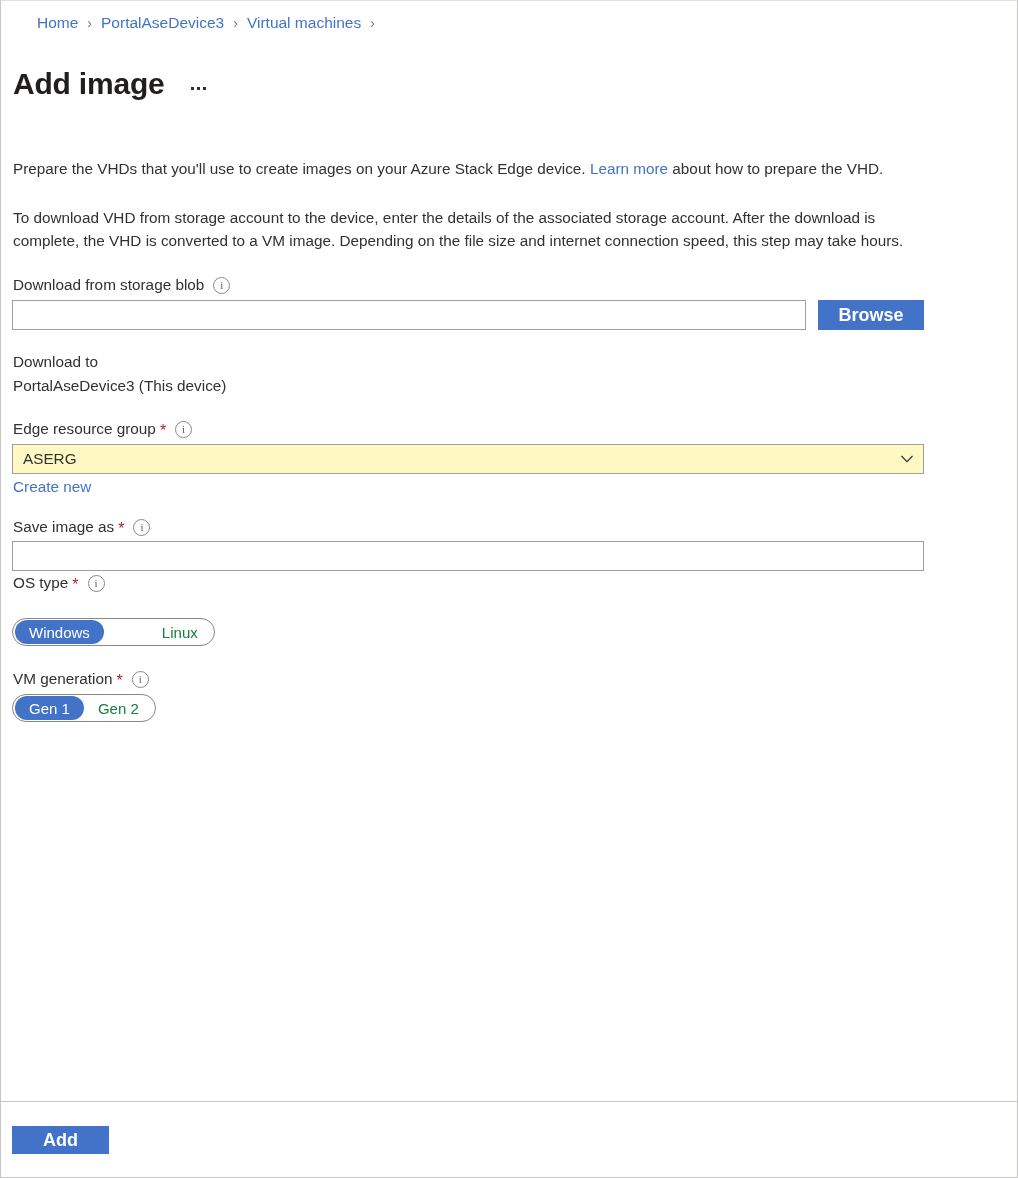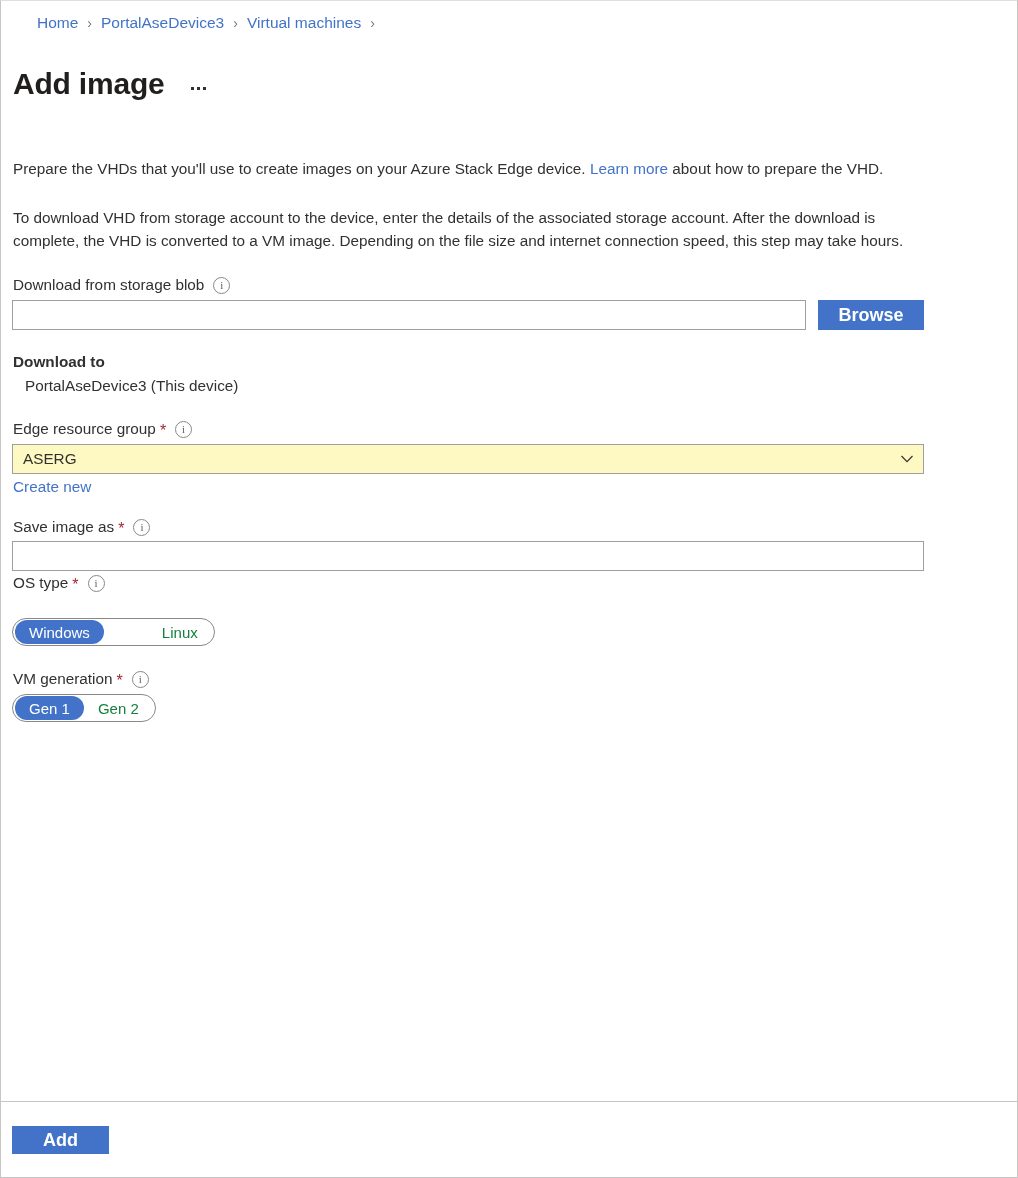--- a/index.html
+++ b/index.html
@@ -181,21 +181,21 @@
     cursor: pointer;
   }
 
   .static-label {
     position: absolute;
     left: 12px;
     font-size: 15.3px;
     line-height: 20px;
     color: #323130;
   }
-  .static-label.bold { font-weight: 700; }
+  .static-label.bold { font-weight: 400; }
 
   
   .pill-group {
     position: absolute;
     box-sizing: border-box;
     height: 28px;
     border: 1px solid #8a8886;
     border-radius: 14px;
     background: #ffffff;
     display: inline-flex;
@@ -278,21 +278,21 @@
   <p class="intro-para" id="para1"><span>Prepare the VHDs that you'll use to create images on your Azure Stack Edge device. </span><a class="inline-link">Learn more</a><span> about how to prepare the VHD.</span></p>
 
   <div class="field-label" style="top:274px;">
     <span>Download from storage blob</span>
     <span class="info-icon">i</span>
   </div>
   <input class="text-input" type="text" style="left: 11px; top: 299px; width: 794px;" placeholder="">
   <button class="primary-btn" style="left:817px; top:299px; width:106px; height:30px;">Browse</button>
 
   <div class="static-label bold" style="top:351px;">Download to</div>
-  <div class="static-label" style="top:375px;margin-left:12px;">PortalAseDevice3 (This device)</div>
+  <div class="static-label" style="top:375px;">PortalAseDevice3 (This device)</div>
 
   <div class="field-label" style="top:418px;">
     <span>Edge resource group</span>
     <span class="req-star">*</span>
     <span class="info-icon">i</span>
   </div>
   <div class="select-wrap" style="left:11px; top:443px; width:912px;">
     <span class="select-value">ASERG</span>
     <svg class="chevron" viewBox="0 0 16 16">
       <path d="M2.5 5 L8 10.6 L13.5 5" fill="none" stroke="#323130" stroke-width="1.2"></path>

